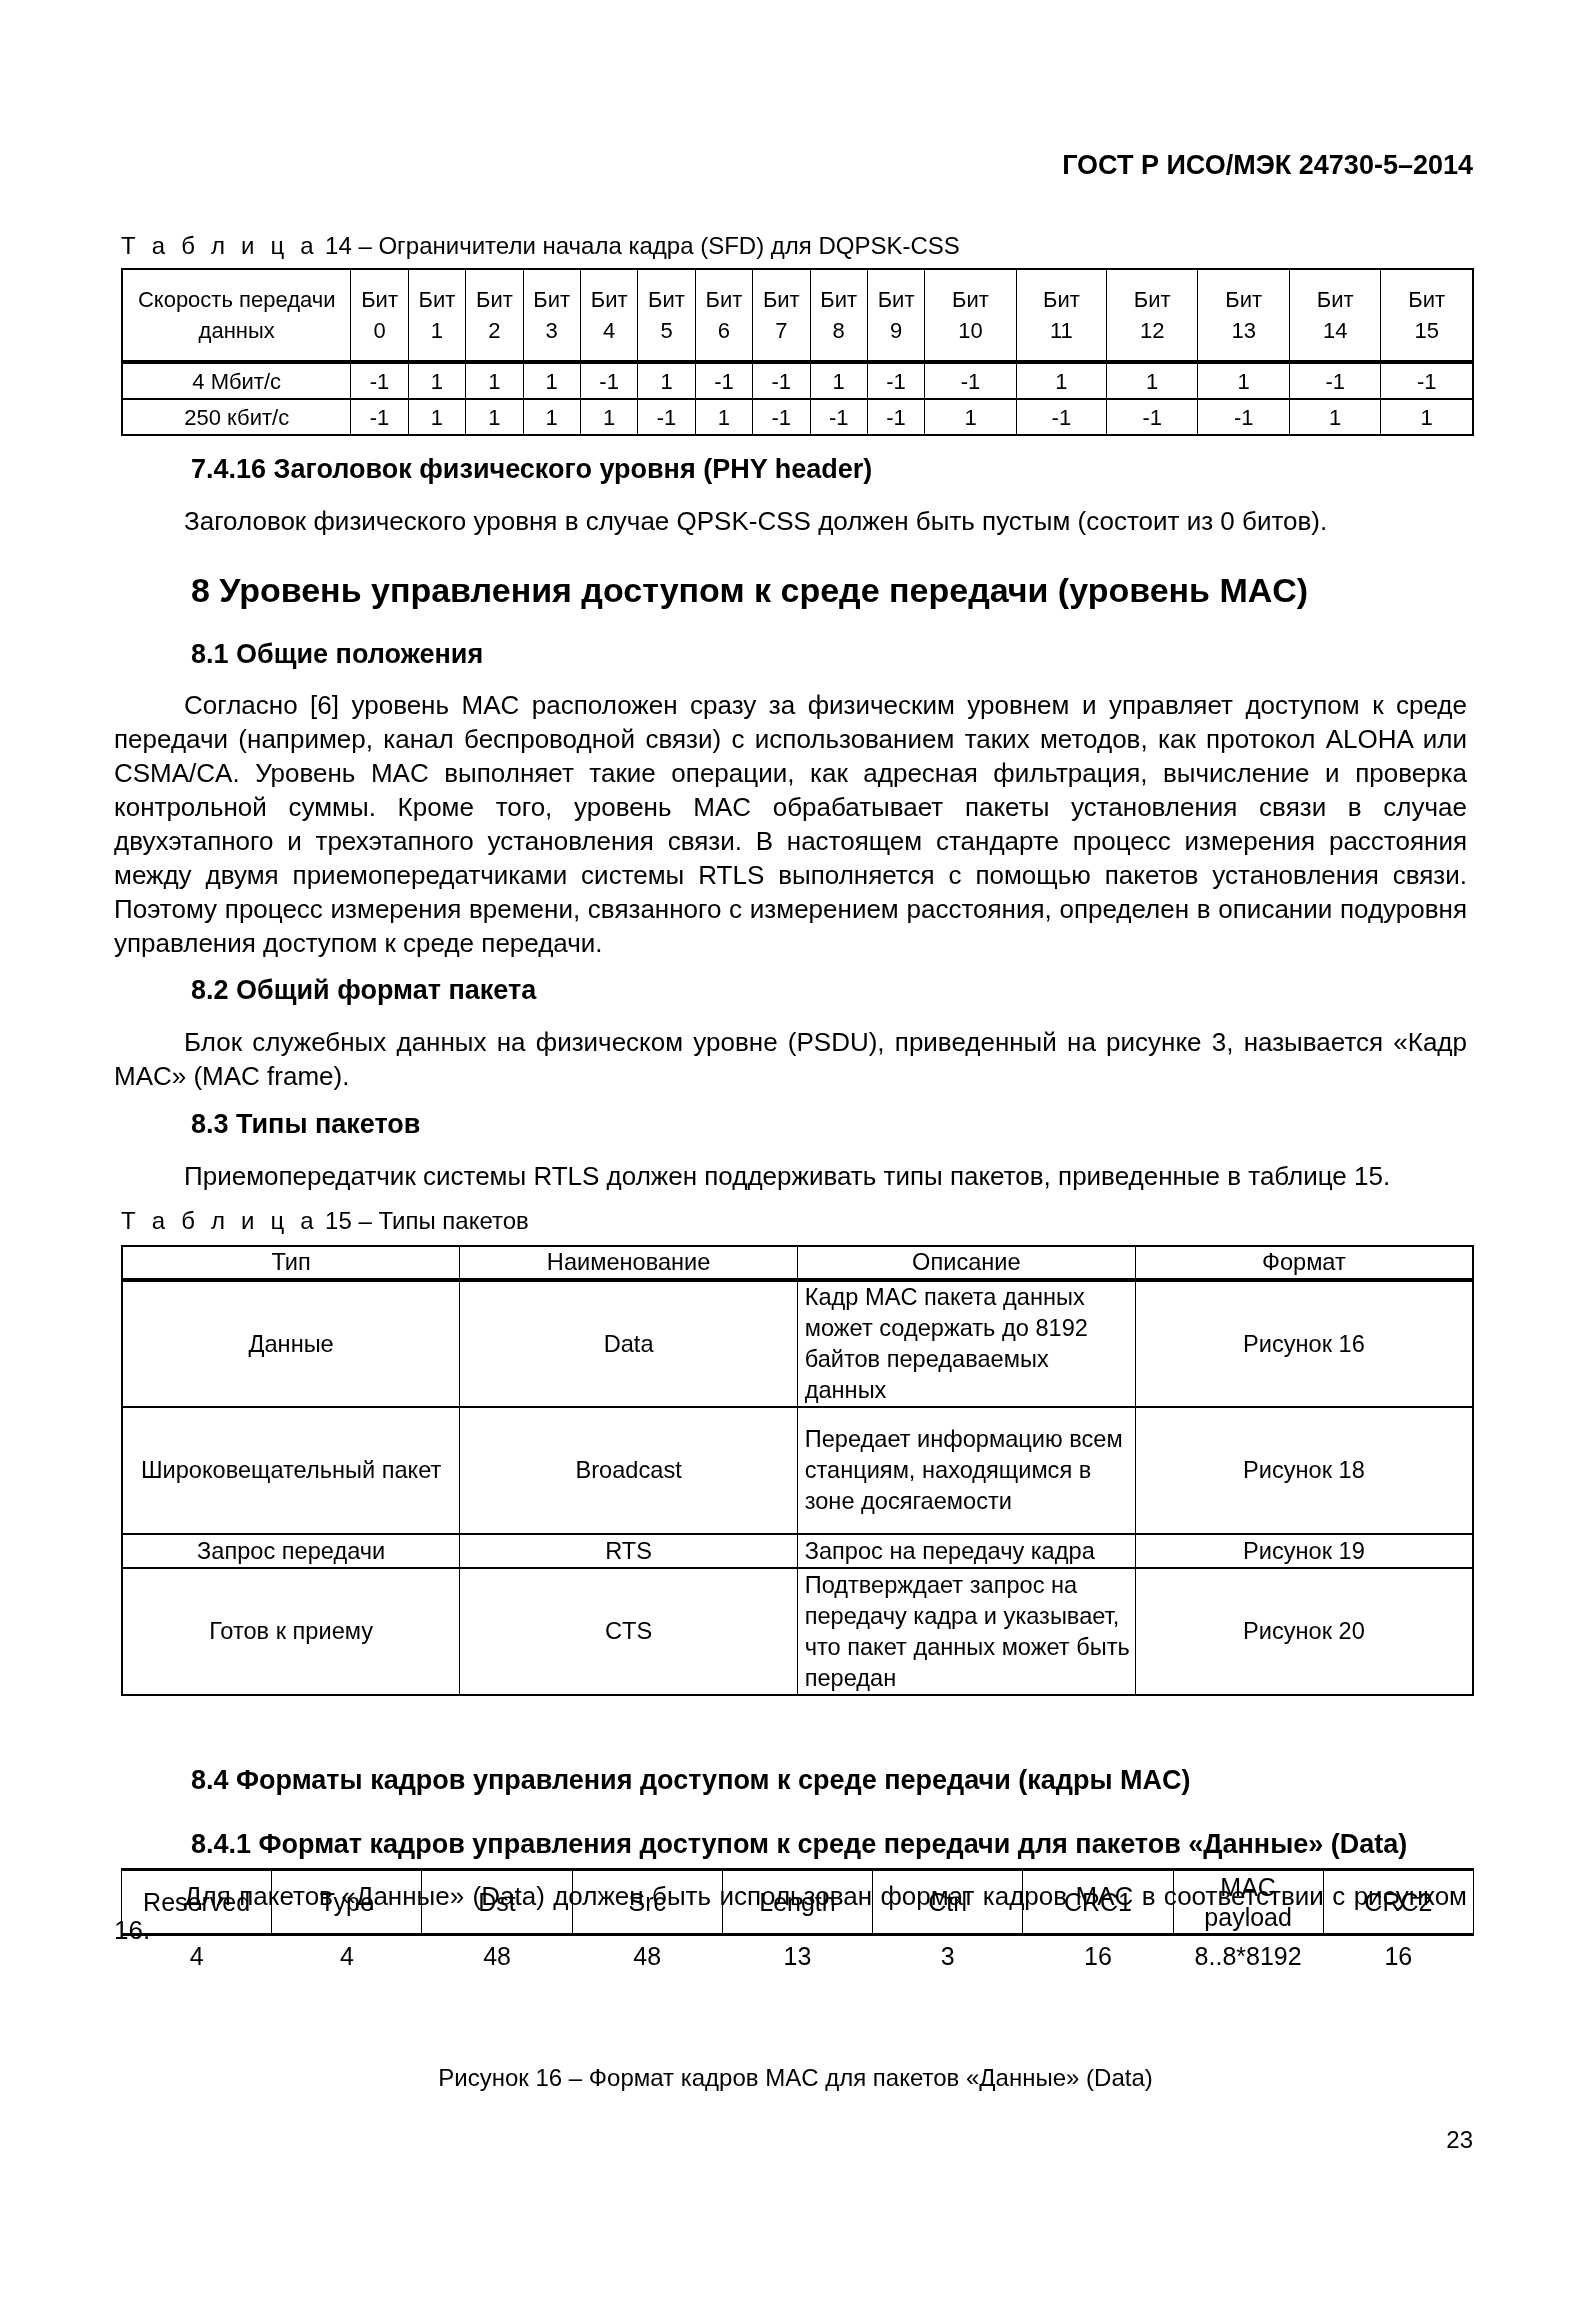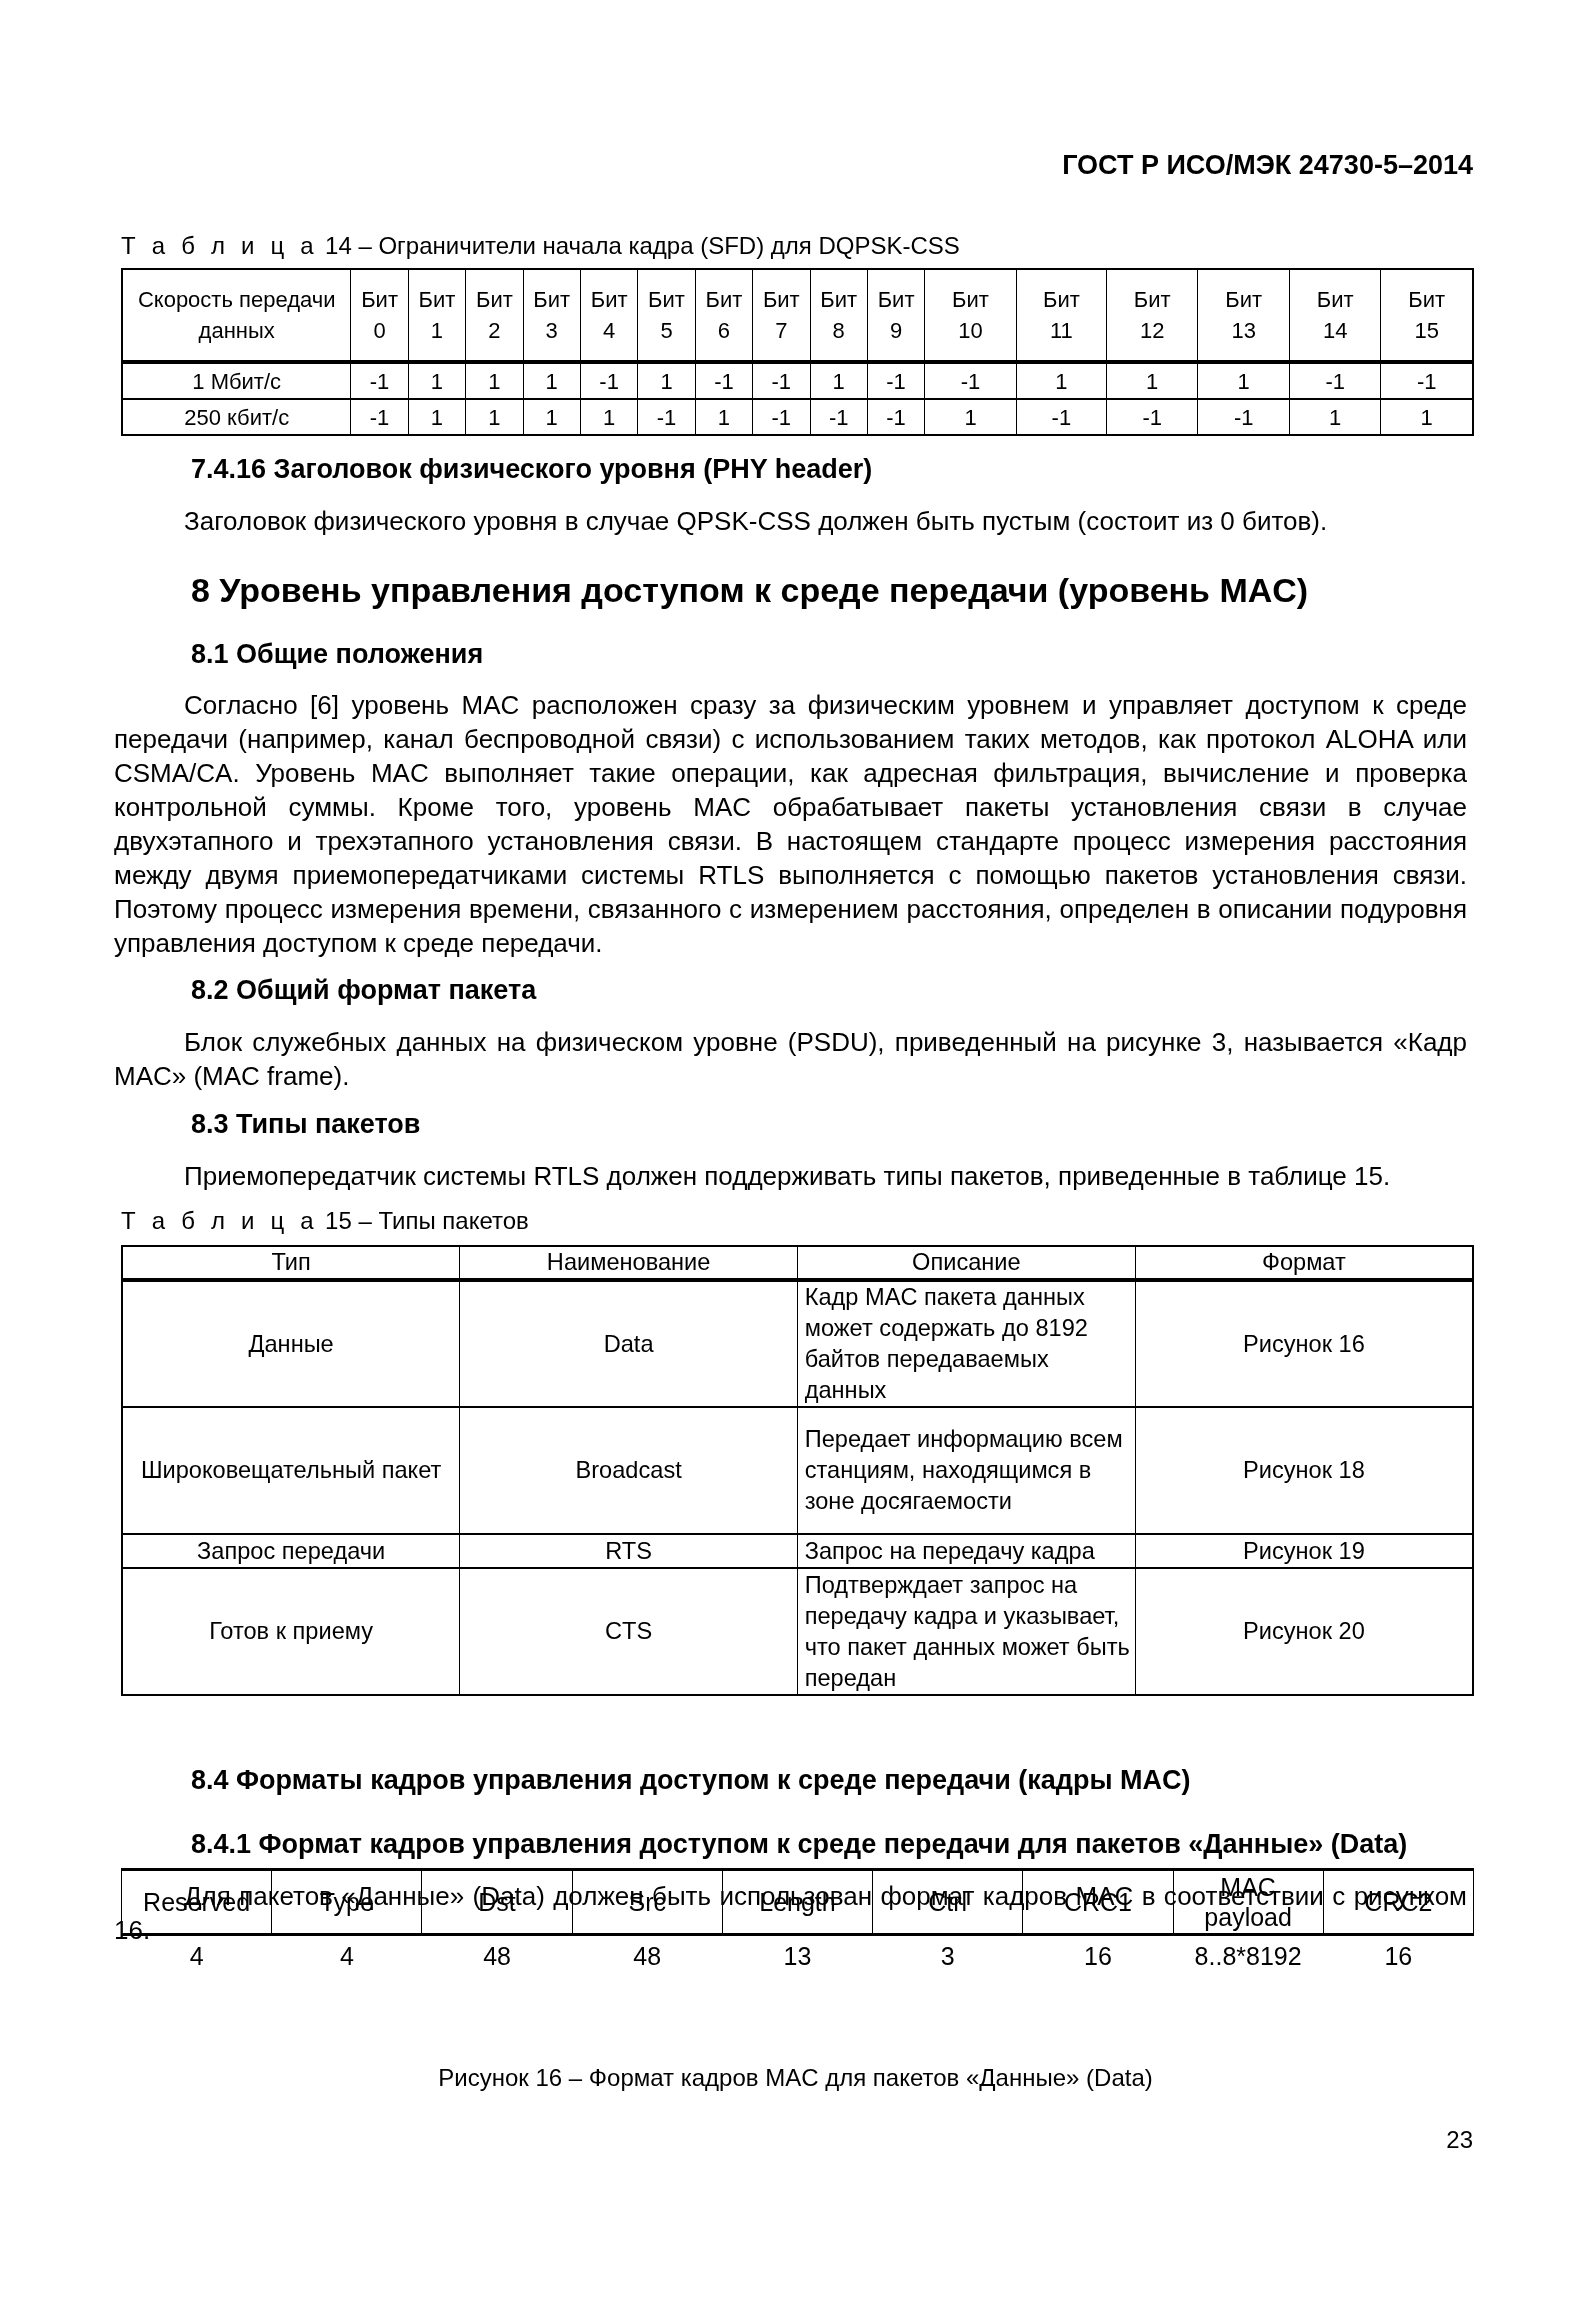--- a/index.html
+++ b/index.html
@@ -56,21 +56,21 @@
       <th style="padding:0 15px;">Бит 10</th>
       <th style="padding:0 15px;">Бит 11</th>
       <th style="padding:0 15px;">Бит 12</th>
       <th style="padding:0 15px;">Бит 13</th>
       <th style="padding:0 15px;">Бит 14</th>
       <th style="padding:0 15px;">Бит 15</th>
     </tr>
   </thead>
   <tbody>
     <tr>
-      <td>1 Мбит/с</td>
+      <td>4 Мбит/с</td>
       <td>-1</td>
       <td>1</td>
       <td>1</td>
       <td>1</td>
       <td>-1</td>
       <td>1</td>
       <td>-1</td>
       <td>-1</td>
       <td>1</td>
       <td>-1</td>

